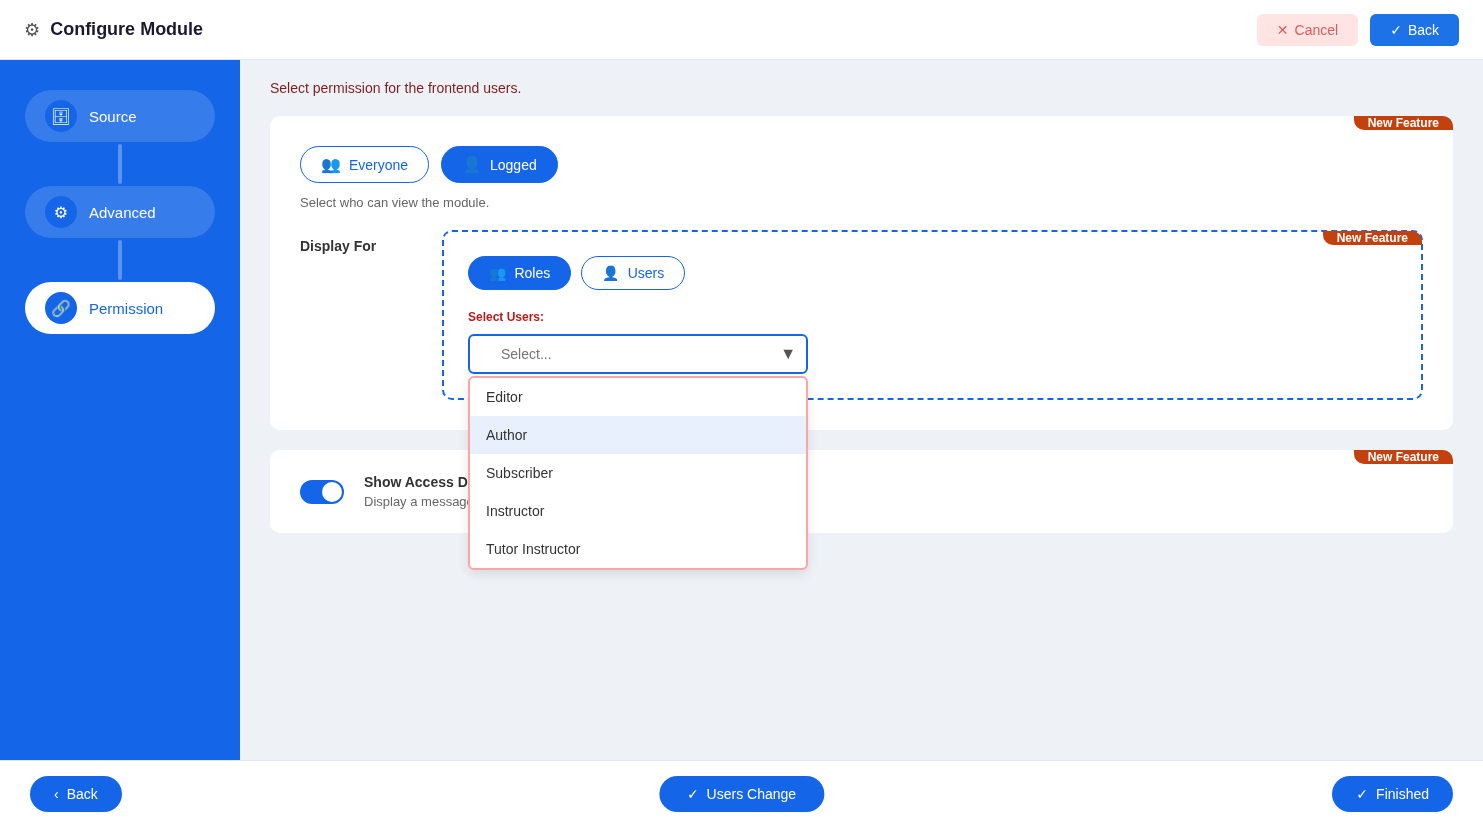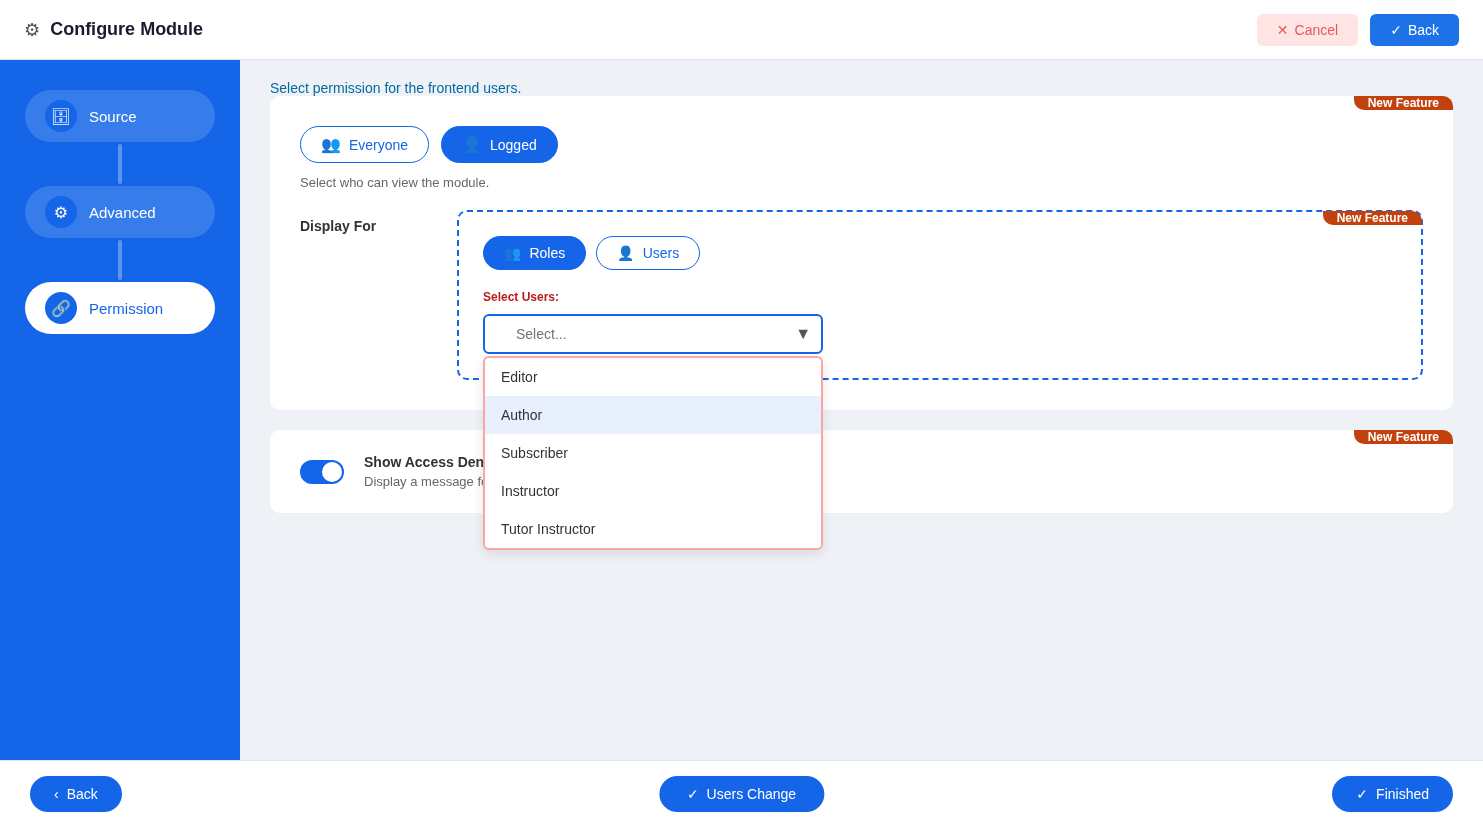--- a/index.html
+++ b/index.html
@@ -126,21 +126,22 @@
     
     .main {
       flex: 1;
       padding: 20px 30px;
       overflow-y: auto;
       background: #eef2f7;
     }
 
     .page-subtitle {
       font-size: 14px;
-      color: #0369a1;
+      color: #7f1d1d;
+      margin-bottom: 20px;
     }
 
     
     .card {
       background: #fff;
       border-radius: 10px;
       padding: 30px;
       margin-bottom: 20px;
       position: relative;
     }
@@ -186,21 +187,21 @@
     .card-subtitle {
       font-size: 13px;
       color: #666;
       margin-bottom: 20px;
     }
 
     
     .display-for-section {
       display: flex;
       align-items: flex-start;
-      gap: 37px;
+      gap: 22px;
     }
     .display-for-label {
       font-size: 14px;
       font-weight: 600;
       color: #333;
       min-width: 120px;
       padding-top: 8px;
     }
 
     

